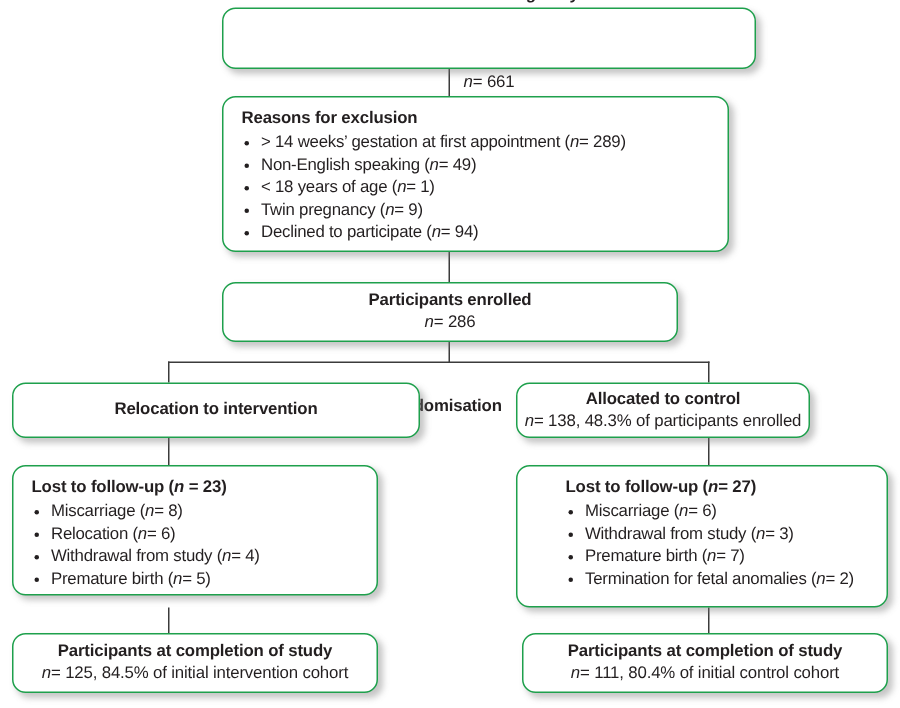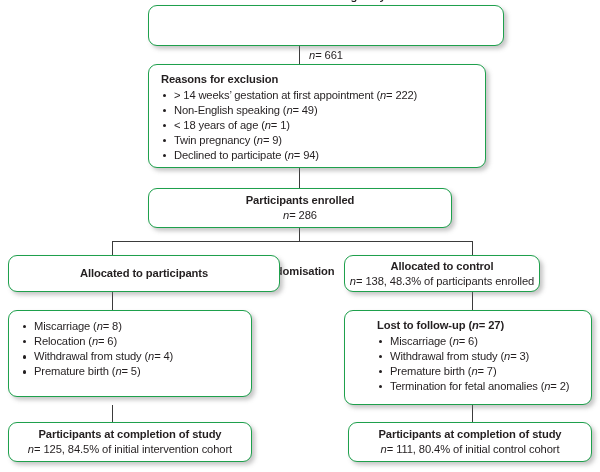--- a/index.html
+++ b/index.html
@@ -110,45 +110,46 @@
   <div class="vline" style="left:472px; top:405px; height:17px;"></div>
 
   <div class="box box-center" style="left:148px; top:5px; width:356px; height:41px;gap:44px;">
     <div class="hdr">Assessed for eligibility</div>
     <div class="sub"><span class="ital">n</span><span>= 661</span></div>
   </div>
 
   <div class="box box-left" style="left:148px; top:64px; width:338px; height:104px;">
     <div class="hdr">Reasons for exclusion</div>
     <ul class="bullets">
-      <li><span>&gt; 14 weeks’ gestation at first appointment (</span><span class="ital">n</span><span>= 222)</span></li>
+      <li><span>&gt; 14 weeks’ gestation at first appointment (</span><span class="ital">n</span><span>= 289)</span></li>
       <li><span>Non-English speaking (</span><span class="ital">n</span><span>= 49)</span></li>
       <li><span>&lt; 18 years of age (</span><span class="ital">n</span><span>= 1)</span></li>
       <li><span>Twin pregnancy (</span><span class="ital">n</span><span>= 9)</span></li>
       <li><span>Declined to participate (</span><span class="ital">n</span><span>= 94)</span></li>
     </ul>
   </div>
 
   <div class="box box-center" style="left:148px; top:188px; width:304px; height:40px;text-align:center;">
     <div class="hdr">Participants enrolled</div>
     <div class="sub"><span class="ital">n</span><span>= 286</span></div>
   </div>
 
   <div class="rand-label" style="left:255px; top:265px;">Randomisation</div>
 
   <div class="box box-center" style="left:8px; top:255px; width:272px; height:37px;">
-    <div class="hdr">Allocated to participants</div>
+    <div class="hdr">Relocation to intervention</div>
   </div>
 
   <div class="box box-center" style="left:344px; top:255px; width:196px; height:37px;">
     <div class="hdr">Allocated to control</div>
     <div class="sub"><span class="ital">n</span><span>= 138, 48.3% of participants enrolled</span></div>
   </div>
 
   <div class="box box-left" style="left:8px; top:310px; width:244px; height:87px;">
+    <div class="hdr"><span>Lost to follow-up (</span><span class="ital">n</span><span> = 23)</span></div>
     <ul class="bullets">
       <li><span>Miscarriage (</span><span class="ital">n</span><span>= 8)</span></li>
       <li><span>Relocation (</span><span class="ital">n</span><span>= 6)</span></li>
       <li><span>Withdrawal from study (</span><span class="ital">n</span><span>= 4)</span></li>
       <li><span>Premature birth (</span><span class="ital">n</span><span>= 5)</span></li>
     </ul>
   </div>
 
   <div class="box box-left" style="left:344px; top:310px; width:248px; height:95px;padding-left:32px;">
     <div class="hdr"><span>Lost to follow-up (</span><span class="ital">n</span><span>= 27)</span></div>

